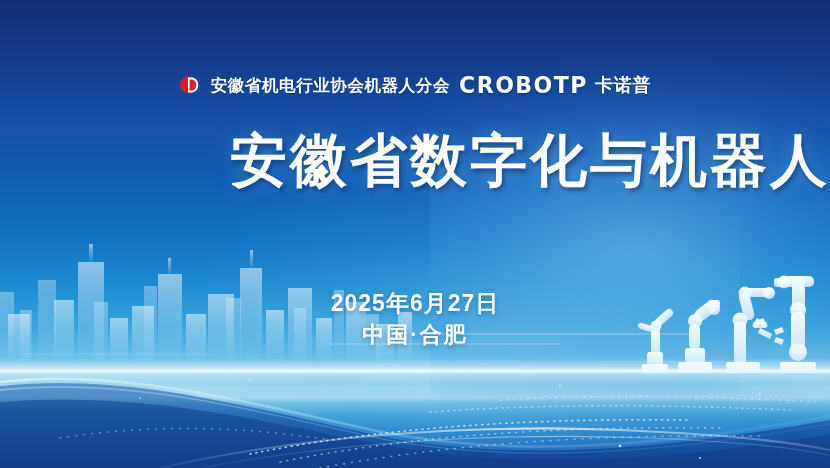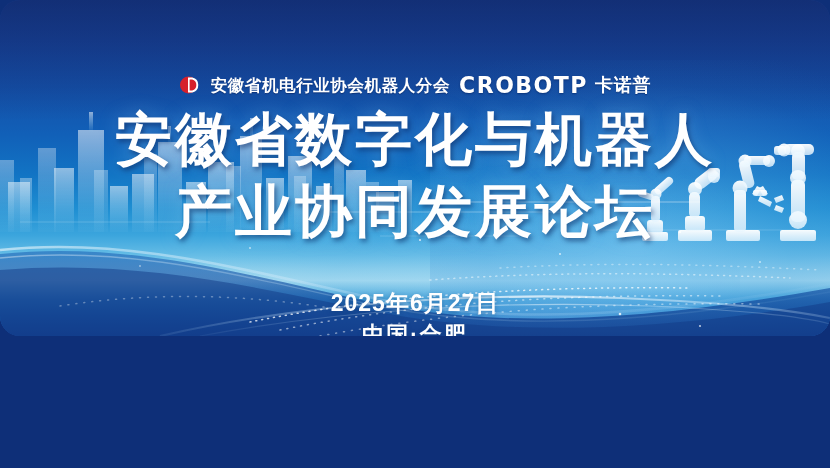--- a/index.html
+++ b/index.html
@@ -4,41 +4,40 @@
 <style>
   * { margin:0; padding:0; box-sizing:border-box; }
   html, body {
     width:830px; height:468px; overflow:hidden;
     background:#0e2f78;
     font-family:"Liberation Sans", sans-serif;
   }
 
   #poster {
     position:relative;
-    width:830px; height:336px;
+    width:830px; height:468px;
     overflow:hidden;
     background:
       linear-gradient(180deg,
         #1d3f91 0%,
         #1a459c 12%,
         #1550a8 26%,
         #1160b8 40%,
         #1274c4 52%,
         #1e8ed2 62%,
         #3ba5dd 70%,
         #66bde6 76%,
         #8ed0ec 80%,
         #a9dcf0 83.5%,
         #79c3e6 86%,
         #3f9ed6 89%,
         #2a86cb 92%,
         #1f6fbe 95%,
         #1b5cb0 98%,
         #1a4fa6 100%);
-    border-radius: 20px;
   }
 
   
   .glow-right {
     position:absolute;
     right:-120px; top:60px;
     width:520px; height:380px;
     background:radial-gradient(ellipse at 40% 50%,
         rgba(120,195,240,0.55) 0%,
         rgba(80,165,225,0.32) 35%,
@@ -133,22 +132,22 @@
     font-size:18px;
     font-weight:bold;
     letter-spacing:0.8px;
     line-height:1;
     white-space:nowrap;
     text-shadow:0 1px 1px rgba(0,20,70,0.45);
   }
 
   
   .title-block {
-    position:absolute; left:0; top:103px; width:830px;
-    text-align:center; z-index:6;
+    position:absolute; left:0; top:124px; width:830px;
+    text-align:right; z-index:6;
   }
   .title-line {
     color:#ffffff;
     font-size:57px;
     font-weight:bold;
     line-height:72px;
     letter-spacing:3px;
     white-space:nowrap;
     text-shadow:
       2px 3px 5px rgba(6,32,90,0.55),
@@ -354,21 +353,20 @@
     <span class="assoc-text">安徽省机电行业协会机器人分会</span>
 
     <span class="brand-logo">
       <span class="brand-wordmark">CROBOTP</span>
       <span class="brand-cn">卡诺普</span>
     </span>
   </div>
 
   <div class="title-block">
     <div class="title-line">安徽省数字化与机器人</div>
-    <div class="title-line">产业协同发展论坛</div>
   </div>
 
   <div class="meta-block">
     <div class="meta-date">2025年6月27日</div>
     <div class="meta-loc">中国·合肥</div>
   </div>
 
 </div>
 
 </body></html>

